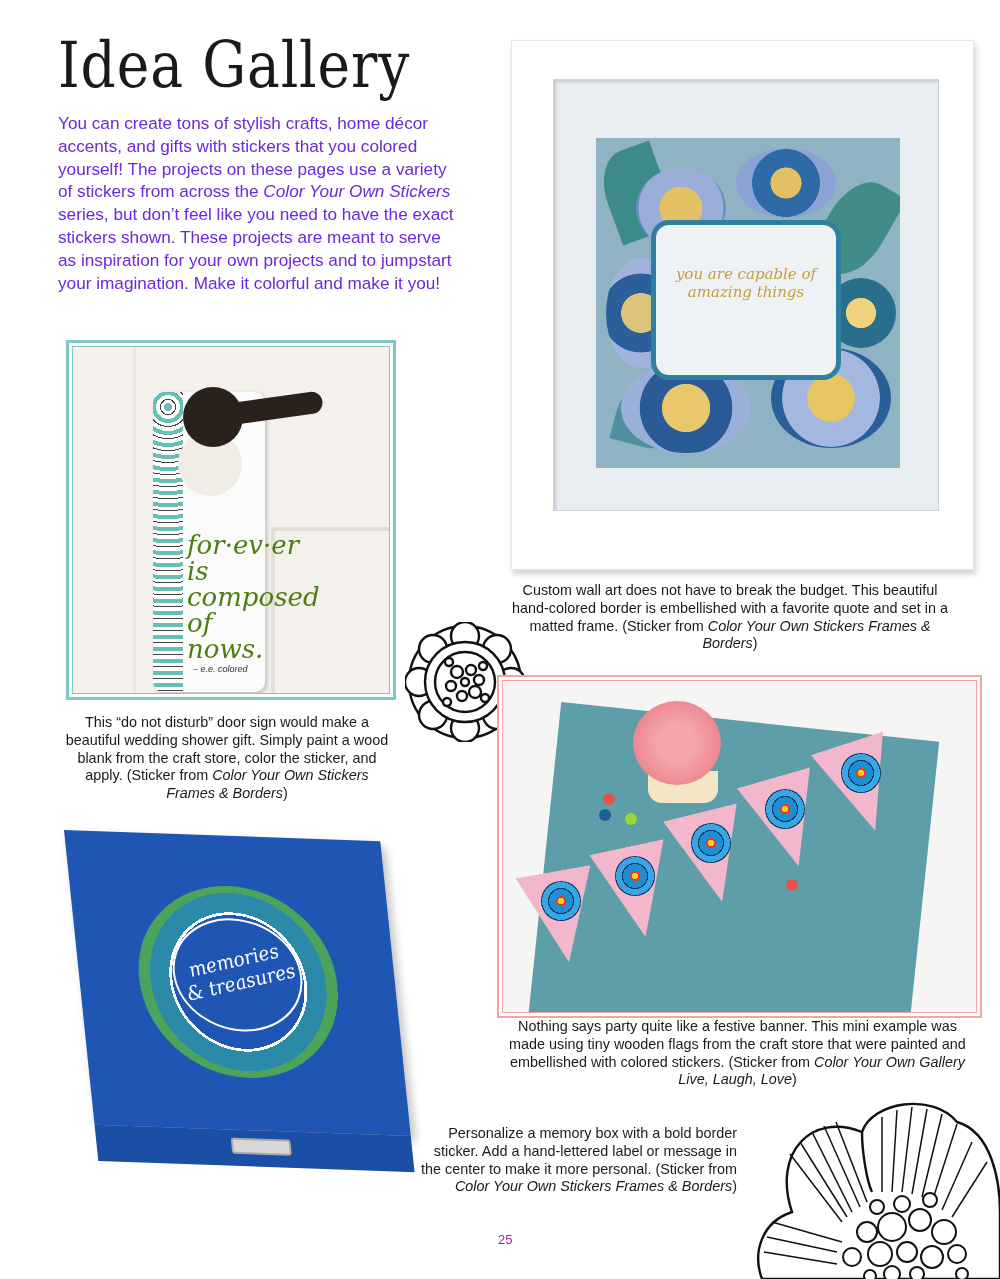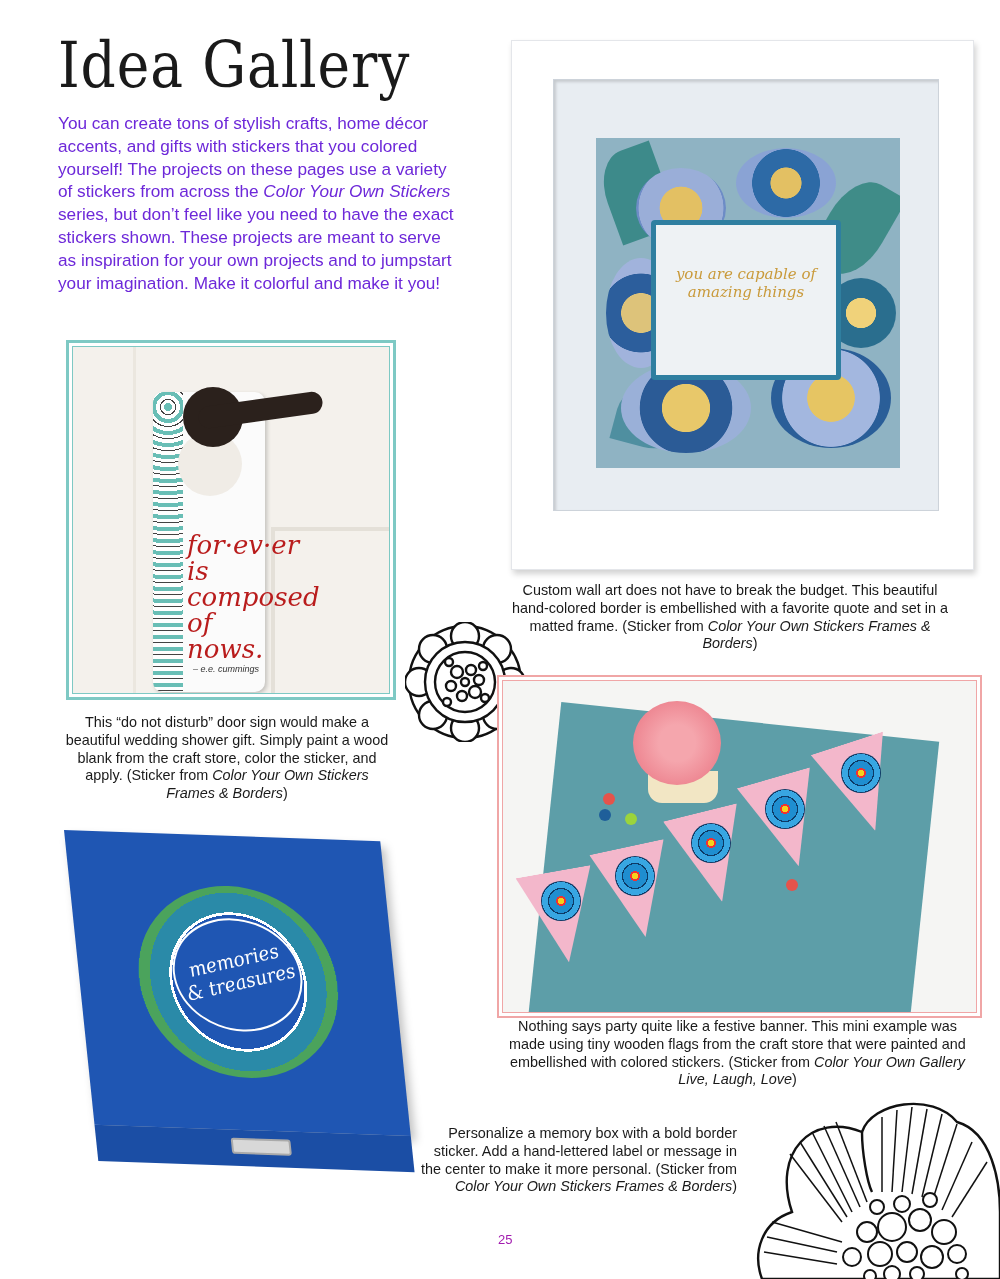--- a/index.html
+++ b/index.html
@@ -37,21 +37,21 @@
       box-shadow: inset 2px 2px 3px rgba(0,0,0,0.15);
     }
     .wallart .art {
       position: absolute; left: 42px; top: 58px; width: 304px; height: 330px;
       background: #8fb3c3; overflow: hidden;
     }
     .wallart .leaf { position: absolute; border-radius: 50% 0; }
     .wallart .flower { position: absolute; border-radius: 50%; }
     .wallart .label-frame {
       position: absolute; left: 55px; top: 82px; width: 190px; height: 160px;
-      background: #eef2f4; border: 5px solid #2f7fa0; border-radius: 4px;
+      background: #eef2f4; border: 5px solid #2f7fa0; border-radius: 18px;
     }
     .wallart .quote {
       position: absolute; left: 0; right: 0; top: 40px; text-align: center;
       font-family: "DejaVu Serif", serif; font-style: italic; font-size: 15px; line-height: 18px;
       color: #c99a3a;
     }
 
     
     .door-photo {
       position: absolute; left: 66px; top: 340px; width: 330px; height: 360px;
@@ -66,21 +66,21 @@
     .door-photo .pattern {
       position: absolute; left: 0; top: 0; width: 30px; height: 300px;
       background: repeating-radial-gradient(circle at 15px 15px, #4fb3a9 0 4px, #fff 4px 7px, #222 7px 8px, #fff 8px 12px);
       border-radius: 10px 0 0 10px; opacity: 0.85;
     }
     .door-photo .hole { position: absolute; left: 25px; top: 40px; width: 64px; height: 64px; border-radius: 50%; background: #f0ece6; }
     .door-photo .knob { position: absolute; left: 30px; top: 30px; width: 60px; height: 60px; border-radius: 50%; background: #2b211c; }
     .door-photo .lever { position: absolute; left: 60px; top: 45px; width: 160px; height: 22px; border-radius: 11px; background: #2b211c; transform: rotate(-8deg); }
     .door-photo .hanger-text {
       position: absolute; left: 34px; top: 140px; width: 76px;
-      font-family: "DejaVu Serif", serif; font-style: italic; font-size: 26px; line-height: 26px; color: #b91c1c;
+      font-family: "DejaVu Serif", serif; font-style: italic; font-size: 26px; line-height: 26px; color: #4d7c0f;
     }
     .door-photo .attribution { position: absolute; left: 40px; top: 272px; font-size: 9px; color: #333; font-style: italic; }
 
     
     .mandala { position: absolute; }
 
     
     .banner-photo {
       position: absolute; left: 497px; top: 675px; width: 485px; height: 343px;
       border: 2.5px solid #f0a6a6; padding: 3px; background: #fff;
@@ -160,21 +160,21 @@
 
 <div class="door-photo">
   <div class="inner">
     <div class="panel-line" style="left:198px;top:180px;width:120px;height:4px;"></div>
     <div class="panel-line" style="left:198px;top:180px;width:4px;height:170px;"></div>
     <div class="panel-line" style="left:60px;top:0;width:3px;height:360px;background:#ebe7df;"></div>
     <div class="hanger">
       <div class="pattern"></div>
       <div class="hole"></div>
       <div class="hanger-text">for·ev·er is composed of nows.</div>
-      <div class="attribution">– e.e. cummings</div>
+      <div class="attribution">– e.e. colored</div>
     </div>
     <div class="knob" style="left:110px;top:40px;"></div>
     <div class="lever" style="left:125px;top:52px;width:125px;"></div>
   </div>
 </div>
 
 <p class="caption cap-door"><span>This “do not disturb” door sign would make a beautiful wedding shower gift. Simply paint a wood blank from the craft store, color the sticker, and apply. (Sticker from </span><i>Color Your Own Stickers Frames &amp; Borders</i><span>)</span></p>
 
 <svg class="mandala" style="left:405px;top:622px;" width="120" height="120" viewBox="0 0 120 120">
   <g fill="#fff" stroke="#111" stroke-width="2.4">

